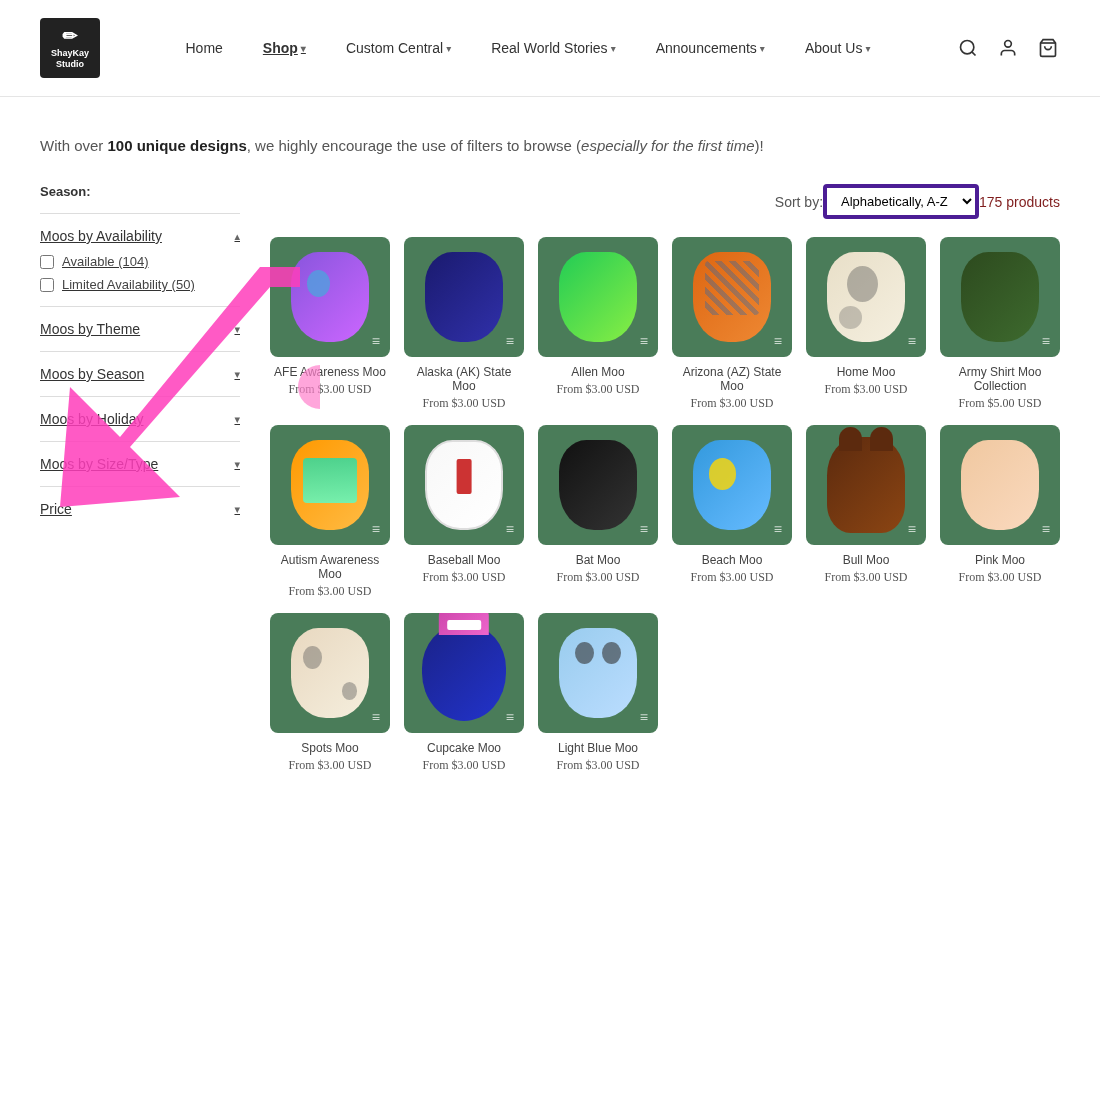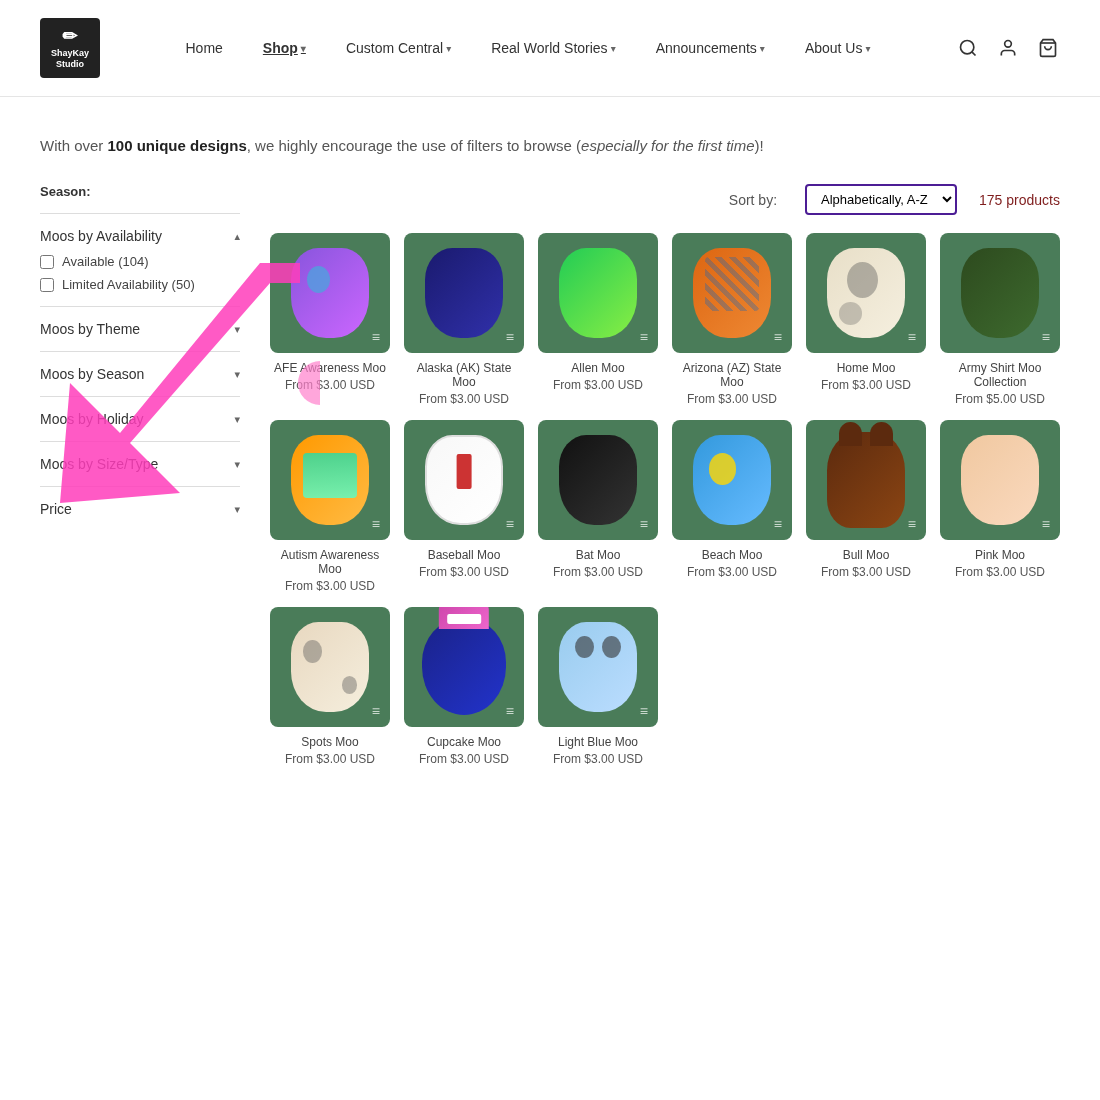--- a/index.html
+++ b/index.html
@@ -24,41 +24,41 @@
     .subtitle strong { font-weight: 700; color: #222; }
     .subtitle em { font-style: italic; }
 
     
     .content-area { display: flex; gap: 30px; }
 
     
     .sidebar { width: 200px; flex-shrink: 0; }
     .filter-label { font-size: 13px; font-weight: 600; color: #333; margin-bottom: 14px; }
 
-    .filter-section { border-top: 1px solid #ddd; padding: 14px 0; }
+    .filter-section { border-top: 1px solid #ddd; padding: 14px 0; text-decoration: underline; }
     .filter-section-header { display: flex; justify-content: space-between; align-items: center; cursor: pointer; font-size: 14px; color: #333; }
     .filter-section-header .chevron { font-size: 11px; color: #666; }
     .filter-options { margin-top: 10px; display: flex; flex-direction: column; gap: 8px; }
     .filter-option { display: flex; align-items: center; gap: 8px; font-size: 13px; color: #444; cursor: pointer; }
     .filter-option input[type="checkbox"] { width: 14px; height: 14px; accent-color: #555; }
     .filter-option.highlighted { background: #f5f5a0; padding: 4px 6px; border-radius: 3px; margin: -4px -6px; }
 
     
-    .sort-bar { display: flex; justify-content: flex-end; align-items: center; gap: 22px; margin-bottom: 18px; font-size: 14px; color: #555; }
-    .sort-select { border: 2px solid #4c1d95; border-radius: 4px; padding: 5px 10px; font-size: 13px; background: #fff; cursor: pointer; margin-left: 6px; }
+    .sort-bar { display: flex; justify-content: flex-end; align-items: center; gap: 0; margin-bottom: 18px; font-size: 14px; color: #555; }
+    .sort-select { border: 4px solid #4c1d95; border-radius: 4px; padding: 5px 10px; font-size: 13px; background: #fff; cursor: pointer; }
     .product-count { color: #7f1d1d; font-size: 14px; }
 
     
     .products-area { flex: 1; }
     .product-grid { display: grid; grid-template-columns: repeat(6, 1fr); gap: 14px; }
     .product-card { display: flex; flex-direction: column; cursor: pointer; }
     .product-image { background: #4a7c59; border-radius: 8px; aspect-ratio: 1; display: flex; align-items: center; justify-content: center; overflow: hidden; margin-bottom: 8px; position: relative; }
     .product-image .moo-figure { width: 80%; height: 80%; display: flex; align-items: center; justify-content: center; }
     .product-name { font-size: 12px; text-align: center; color: #444; margin-bottom: 3px; }
-    .product-price { font-size: 12px; text-align: center; color: #555; font-weight: 500; }
+    .product-price { font-size: 12px; text-align: center; color: #555; font-weight: 500; font-family: Liberation Serif, serif; }
 
     
     .moo-afe { background: radial-gradient(circle, #6a4fc1 40%, #9b6ad4 100%); border-radius: 40% 40% 50% 50%; }
 
     
     .product-image::after {
       content: '≡';
       position: absolute;
       bottom: 8px;
       right: 10px;

